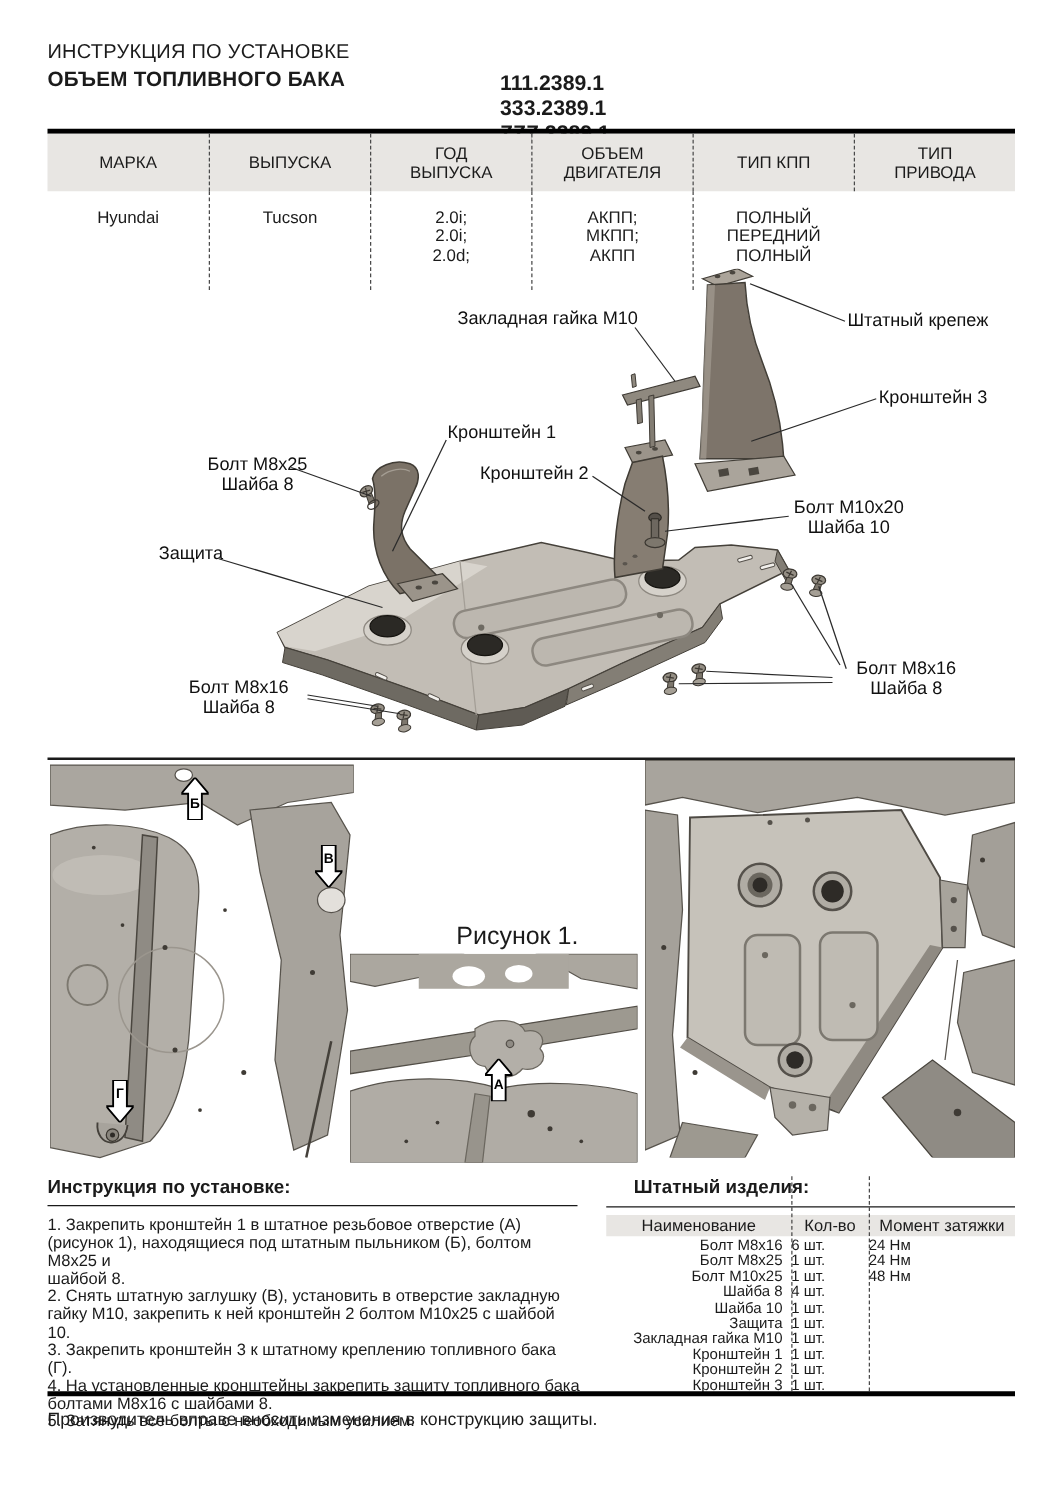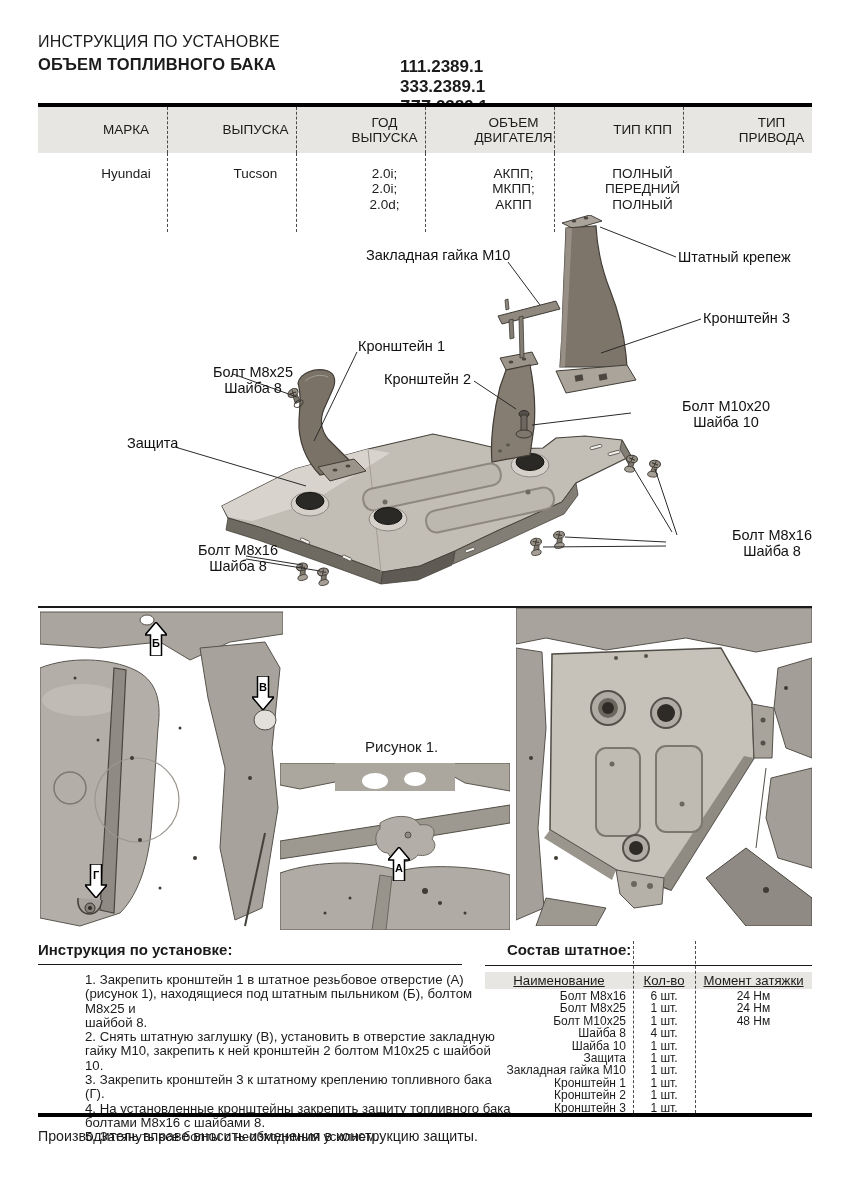--- a/index.html
+++ b/index.html
@@ -1,59 +1,59 @@
 <!DOCTYPE html>
 <html lang="ru"><head>
 <meta charset="utf-8">
 <style>
   html,body{margin:0;padding:0;background:#fff;}
   #page{position:relative;width:849px;height:1200px;background:#fff;overflow:hidden;
         font-family:"Liberation Sans","DejaVu Sans",sans-serif;color:#1b1b1b;}
   .abs{position:absolute;}
-  .pre{white-space:pre-line;padding-left:47px;}
+  .pre{white-space:pre-line;}
   
   .title1{left:38px;top:33px;font-size:16px;letter-spacing:.2px;}
   .title2{left:38px;top:55px;font-size:16.5px;font-weight:bold;letter-spacing:.2px;}
   .codes{left:400px;top:31px;font-size:17px;font-weight:bold;line-height:20px;margin-top:26px;}
   
   .rule-thick{background:#000;height:3.5px;}
   .rule-thin{background:#1a1a1a;height:1.5px;}
   
   #spec{left:38px;top:103px;width:774px;}
   .spec-grid{position:absolute;top:3.5px;left:0;width:774px;display:grid;
              grid-template-columns:repeat(6,1fr);}
   .spec-h{background:#e8e6e3;height:46px;display:flex;align-items:center;justify-content:center;
           text-align:center;font-size:13.5px;line-height:15px;}
   .spec-d{height:66px;padding-top:13px;text-align:center;font-size:13.5px;line-height:15.5px;}
   .colsep{border-left:1px dashed #4a4a4a;}
   
   .dlabel{position:absolute;font-size:14.5px;line-height:15.5px;color:#111;}
   .dlabel.c{text-align:center;}
   
-  .caption{left:365px;top:738px;font-size:15px;}
+  .caption{left:365px;top:738px;font-size:20px;}
   .marker{position:absolute;width:22px;height:34px;}
   .marker svg{display:block;}
   .marker .ltr{position:absolute;left:0;width:22px;text-align:center;
                font-size:11px;font-weight:bold;color:#000;}
   .marker.up .ltr{top:15px;}
   .marker.down .ltr{top:5px;}
   
   .sec-title{font-size:15px;font-weight:bold;}
   #instructions{left:38px;top:941px;width:426px;}
   #instructions .steps{position:absolute;top:32px;left:0;width:426px;
                        font-size:13.2px;line-height:14.3px;}
   #parts{left:485px;top:941px;width:327px;}
   #parts .sec-title{margin-left:22px;}
-  .parts-grid{position:absolute;left:0;width:327px;display:grid;grid-template-columns:148px 62px 117px;text-decoration:underline;}
+  .parts-grid{position:absolute;left:0;width:327px;display:grid;grid-template-columns:148px 62px 117px;}
   .parts-head{top:31px;background:#e8e6e3;height:17px;font-size:13.2px;}
   .parts-head div{display:flex;align-items:center;justify-content:center;}
   #parts-rows{position:absolute;top:49px;left:0;width:327px;font-size:12px;line-height:12.4px;}
   .parts-row{display:grid;grid-template-columns:148px 62px 117px;}
   .pc0{text-align:right;padding-right:7px;}
-  .pc1,.pc2{text-align:center;}
+  .pc1,.pc2{}
   .vdash{position:absolute;width:0;border-left:1px dashed #4a4a4a;}
   
   .footer-line{left:38px;font-size:14.2px;white-space:pre-wrap;}
   .email-link{color:#3a2d75;font-weight:bold;text-decoration:underline;}
   .email-sep{color:#3a2d75;text-decoration:underline;}
   .phone{font-weight:bold;}
   svg .ln{stroke:#2a2a2a;stroke-width:1;fill:none;}
 </style>
 </head>
 <body>
@@ -380,21 +380,21 @@
 шайбой 8.
 2. Снять штатную заглушку (В), установить в отверстие закладную
 гайку М10, закрепить к ней кронштейн 2 болтом М10х25 с шайбой 10.
 3. Закрепить кронштейн 3 к штатному креплению топливного бака (Г).
 4. На установленные кронштейны закрепить защиту топливного бака
 болтами М8х16 с шайбами 8.
 5. Затянуть все болты с необходимым усилием.</div>
   </div>
 
   <div class="abs" id="parts">
-    <div class="sec-title">Состав штатное:</div>
+    <div class="sec-title">Штатный изделия:</div>
     <div class="rule-thin" style="position:absolute;top:24px;left:0;width:327px;height:1.2px;"></div>
     <div class="parts-grid parts-head">
       <div>Наименование</div>
       <div>Кол-во</div>
       <div>Момент затяжки</div>
     </div>
     <div id="parts-rows">
         <div class="parts-row">
           <div class="pc0">Болт М8х16</div>
           <div class="pc1">6 шт.</div>

